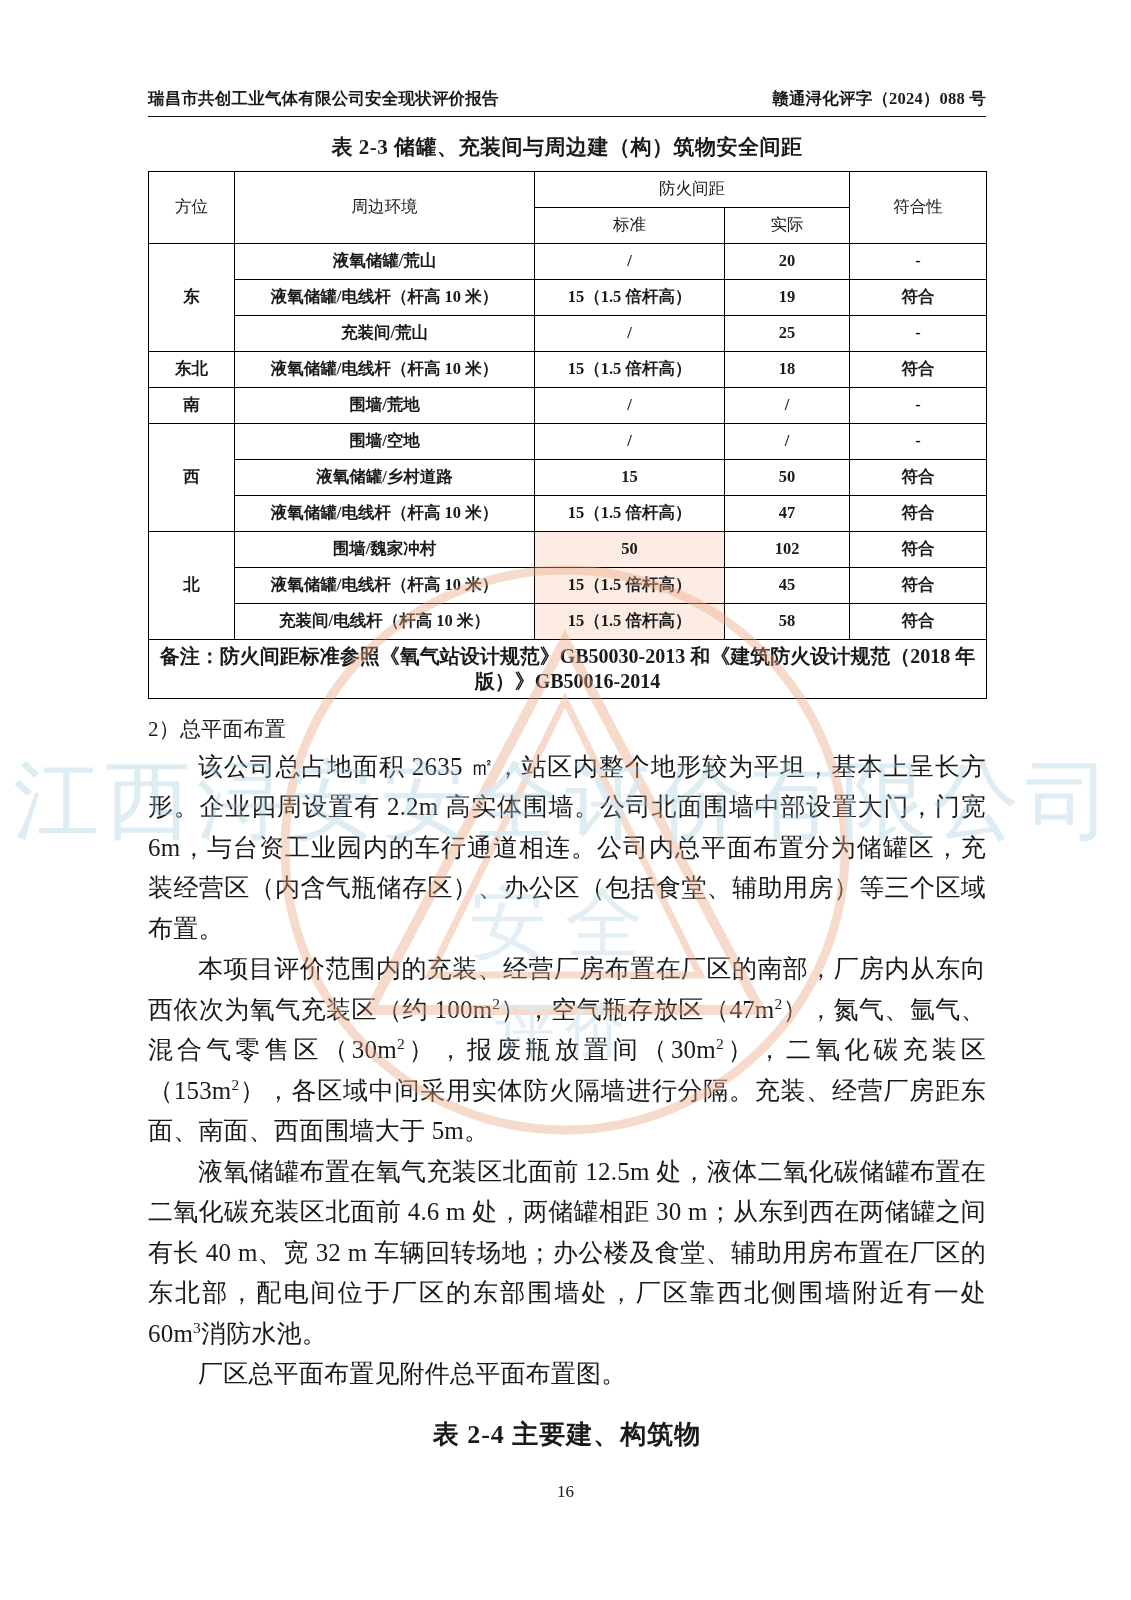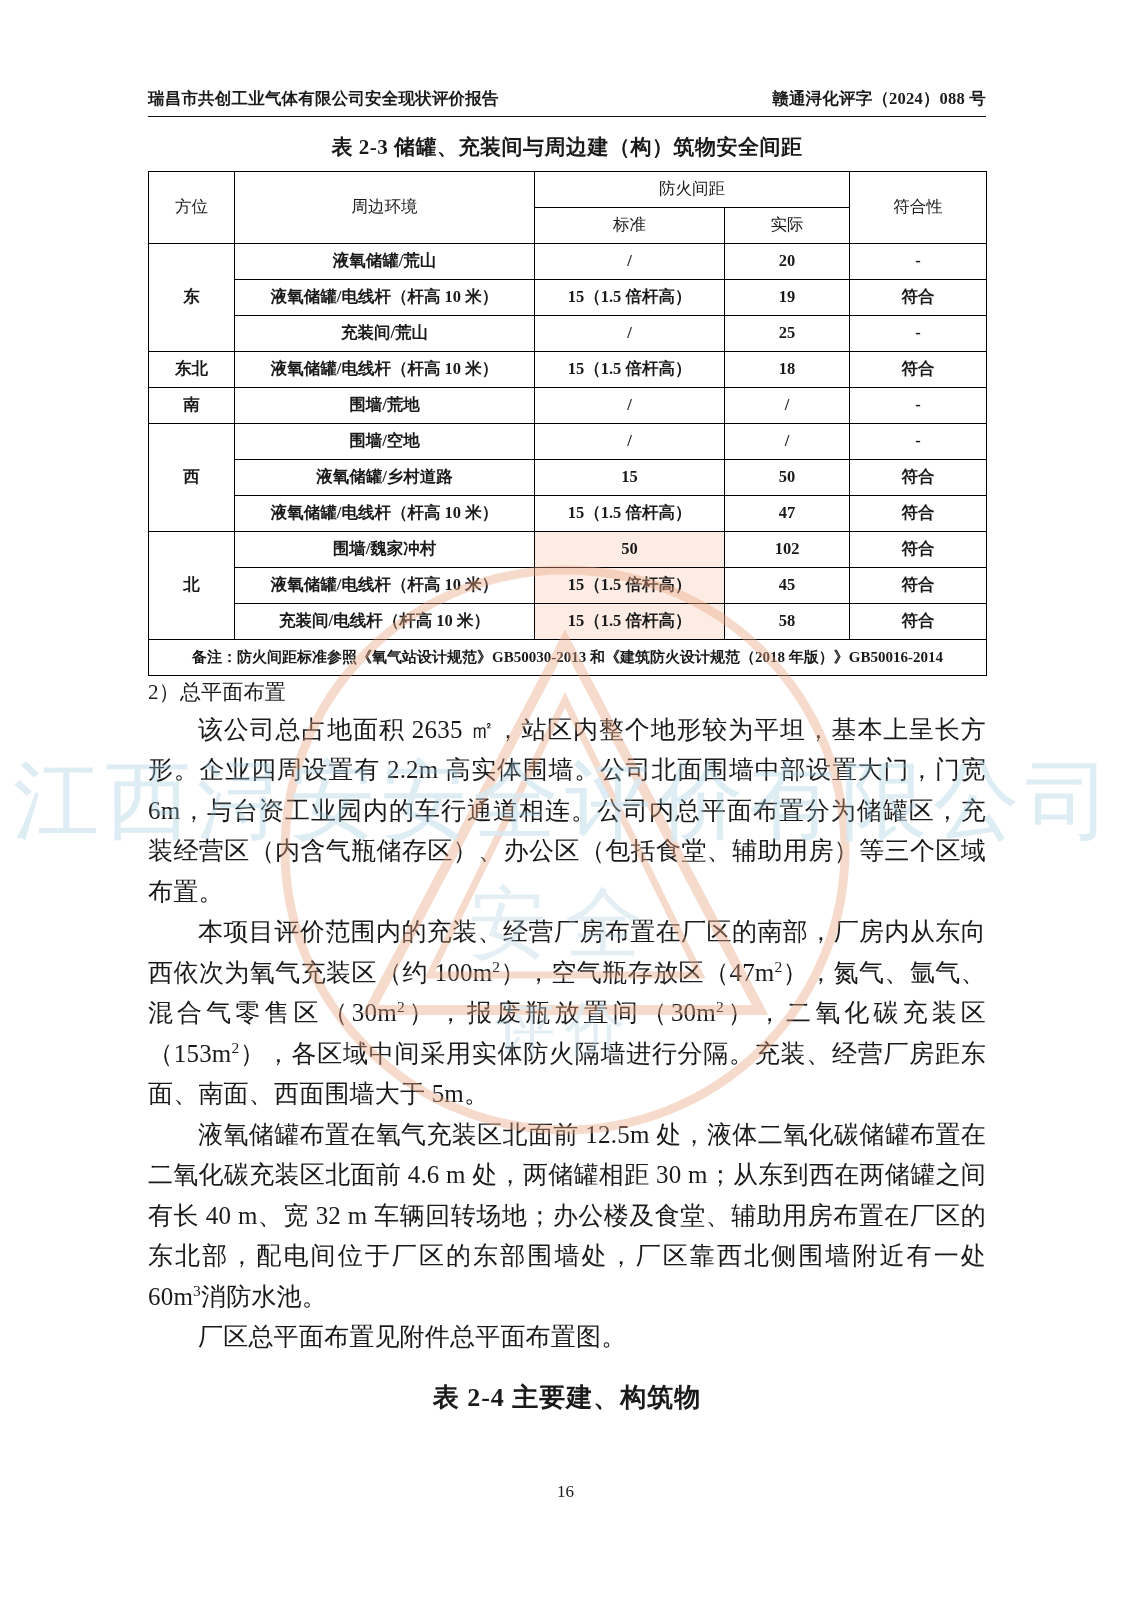--- a/index.html
+++ b/index.html
@@ -63,35 +63,36 @@
   table.main th { font-weight: normal; text-align: center; }
   .col-dir { width: 86px; }
   .col-env { width: 300px; }
   .col-std { width: 190px; }
   .col-act { width: 125px; }
   .col-ok  { width: 137px; }
   td.note {
     text-align: left;
     padding: 5px 8px 6px 8px;
     line-height: 1.45;
-    font-size: 15px;
+    font-size: 20px;
   }
   .hl { background: #fdece4; }
 
   
   .para {
     font-size: 25px;
     line-height: 1.62;
     text-align: justify;
     letter-spacing: 0.2px;
   }
   .para.indent { text-indent: 2em; }
   .section-head {
     font-size: 21px;
     line-height: 1.6;
+    margin-top: 14px;
     letter-spacing: 0.2px;
   }
   sup { font-size: 0.62em; vertical-align: super; }
 
   .table-caption-2 {
     text-align: center;
     font-size: 26px;
     font-weight: bold;
     margin-top: 22px;
     letter-spacing: 1px;

